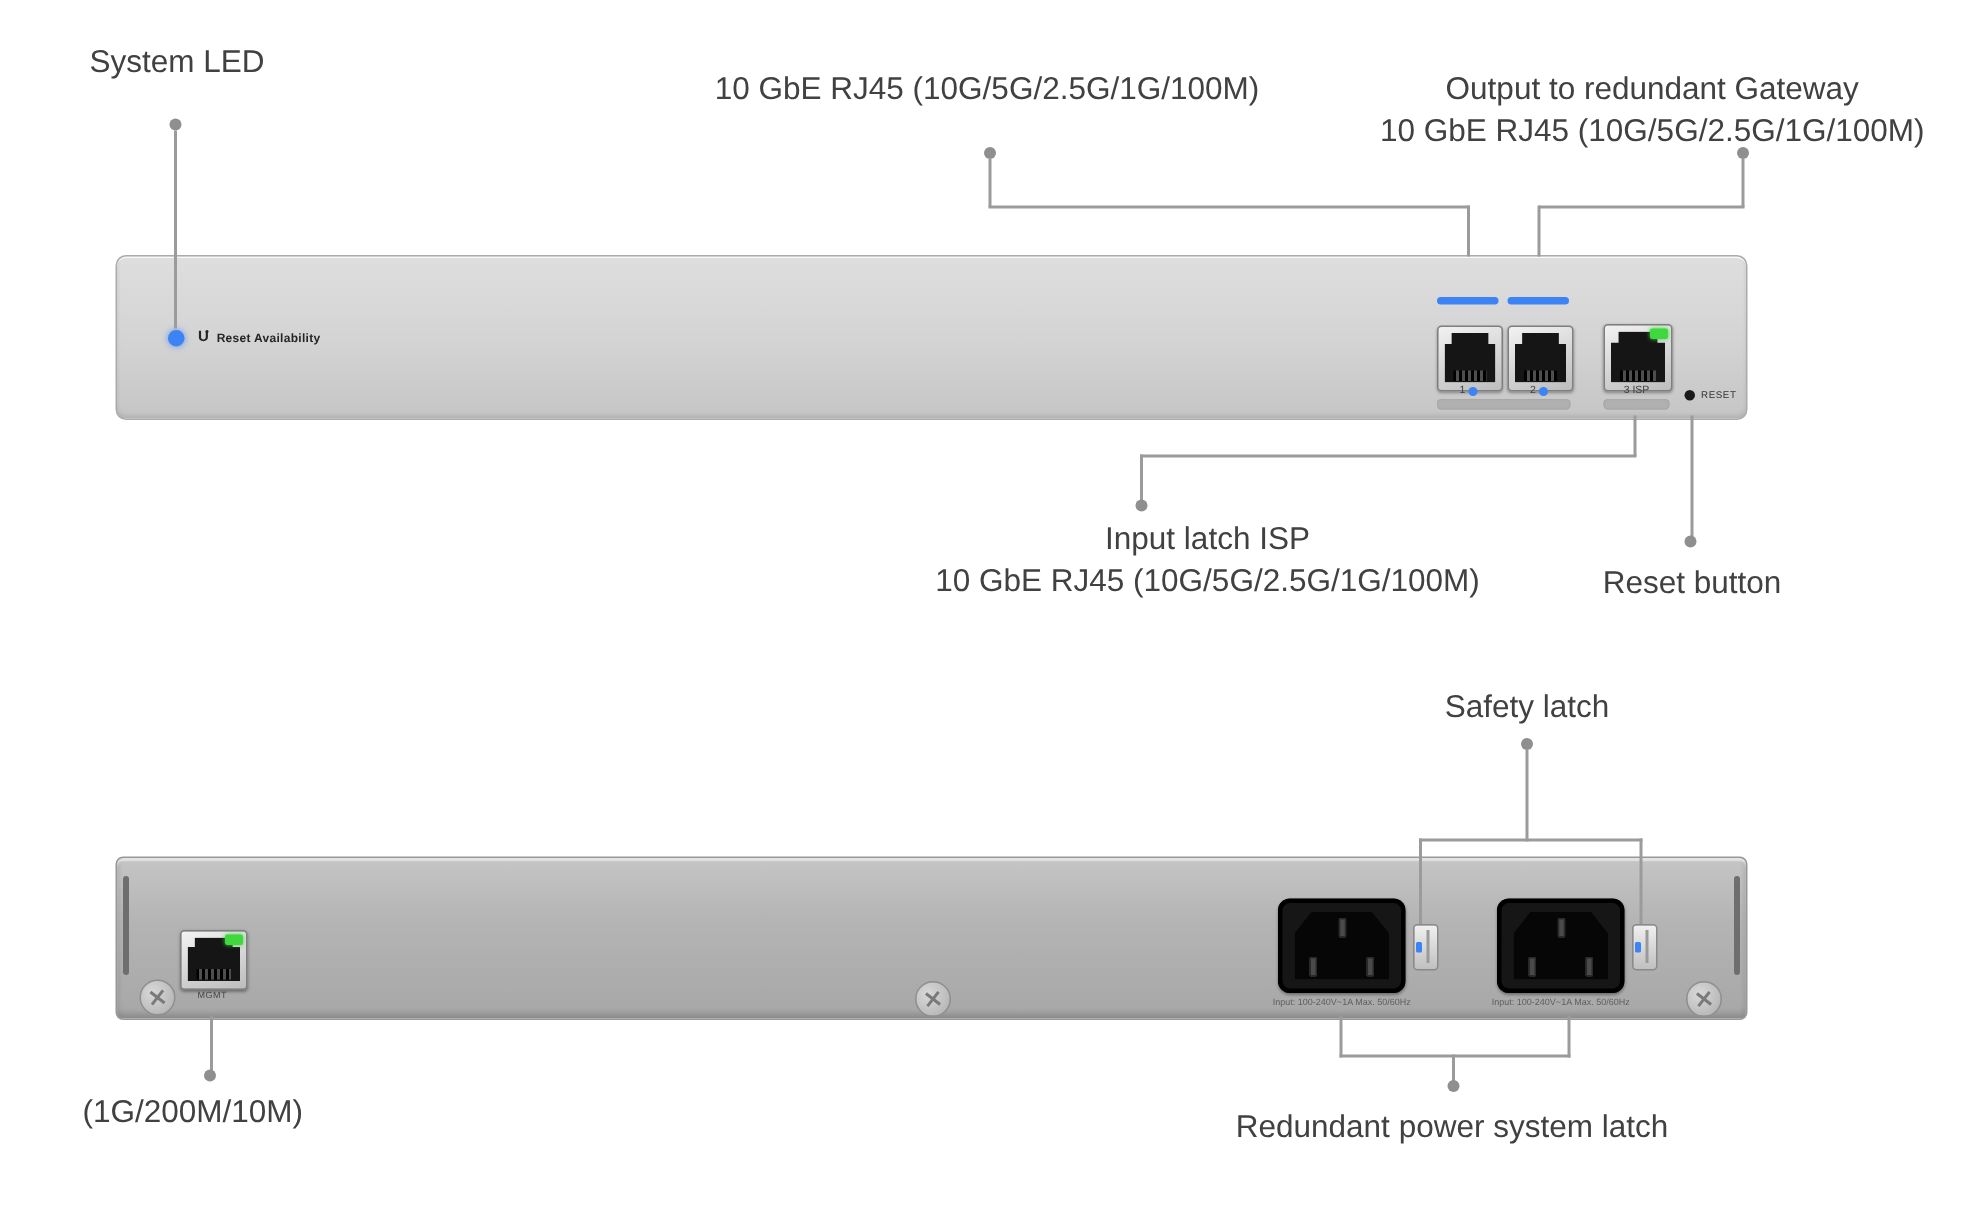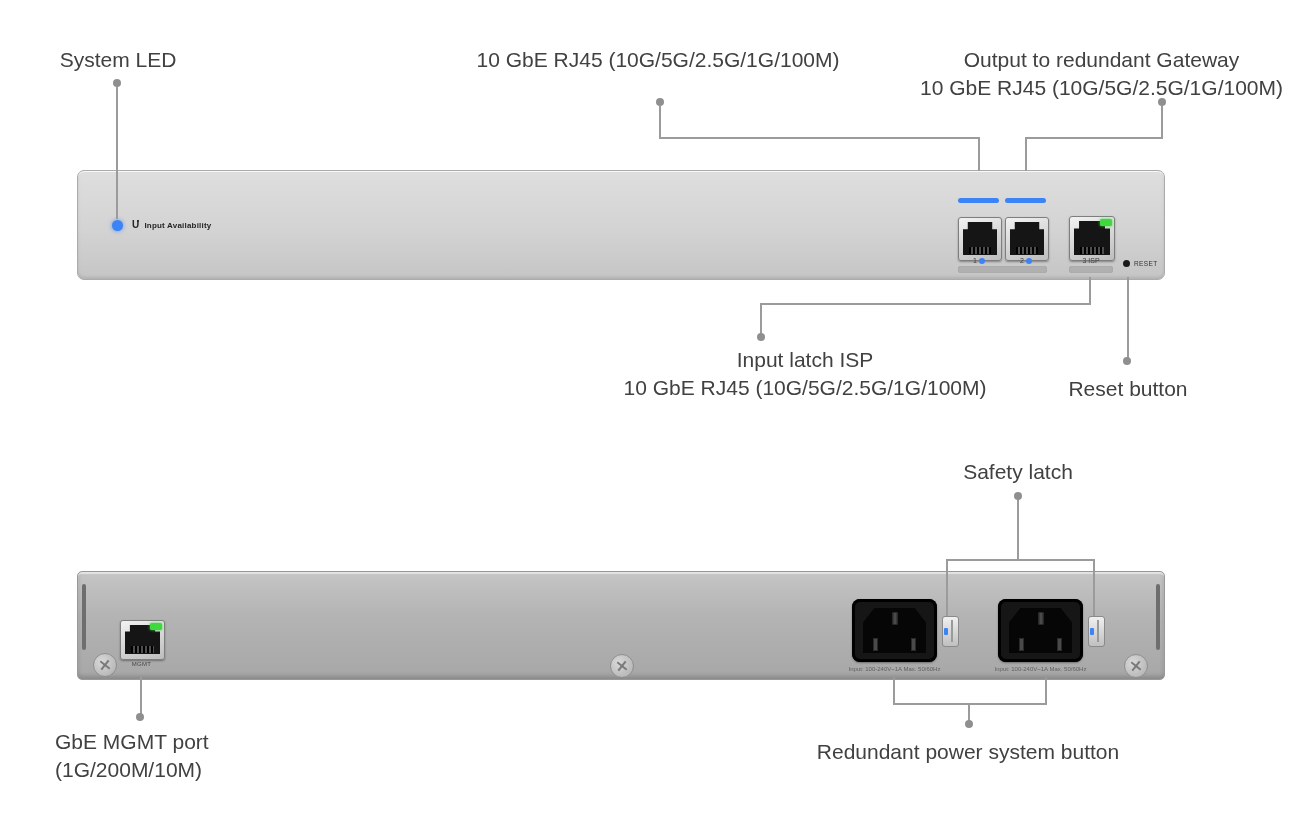--- a/index.html
+++ b/index.html
@@ -80,21 +80,21 @@
   .latch::before { content:''; position:absolute; left:1px; top:11px; width:4px; height:7px;
            background:var(--accent,#3c83f6); border-radius:1px; }
   .latch::after  { content:''; position:absolute; left:8px; top:3px; width:2px; height:22px;
            background:#9a9a9a; }
 </style>
 </head>
 <body>
 
 <div class="canvas">
 
-  <div class="label" style="left:38px;top:46px;width:160px;">
+  <div class="label" style="left:38px;top:28px;width:160px;">
     <div>System LED</div>
   </div>
   <div class="label" style="left:441px;top:46px;width:434px;">
     <div>10 GbE RJ45 (10G/5G/2.5G/1G/100M)</div>
   </div>
   <div class="label" style="left:888px;top:46px;width:427px;">
     <div>Output to redundant Gateway</div>
     <div>10 GbE RJ45 (10G/5G/2.5G/1G/100M)</div>
   </div>
 
@@ -108,21 +108,21 @@
 
   <div class="cdot" style="left:1158px;top:98px;"></div>
   <div class="cl" style="left:1161px;top:106px;width:2px;height:32px;"></div>
   <div class="cl" style="left:1026px;top:137px;width:137px;height:2px;"></div>
   <div class="cl" style="left:1025px;top:137px;width:2px;height:34px;"></div>
 
   <div class="device front">
     <div class="sysled"></div>
     <div class="brand">
       <span class="ulogo">U</span>
-      <span>Input Availability</span>
+      <span>Reset Availability</span>
     </div>
 
     <div class="bar" style="left:880px;"></div>
     <div class="bar" style="left:927px;"></div>
 
     <div class="rj45" style="left:880px;top:46px;width:42px;height:42px;">
       <div class="jack"></div>
       <div class="teeth"></div>
     </div>
     <div class="rj45" style="left:927px;top:46px;width:42px;height:42px;">
@@ -211,23 +211,22 @@
     <div class="rating" style="left:900px;top:94px;width:125px;">Input: 100-240V~1A Max. 50/60Hz</div>
     <div class="latch" style="left:1010px;top:44px;"></div>
   </div>
 
   <div class="cl" style="left:893px;top:677px;width:2px;height:28px;"></div>
   <div class="cl" style="left:1045px;top:677px;width:2px;height:28px;"></div>
   <div class="cl" style="left:893px;top:703px;width:154px;height:2px;"></div>
   <div class="cl" style="left:968px;top:703px;width:2px;height:19px;"></div>
   <div class="cdot" style="left:965px;top:720px;"></div>
   <div class="label" style="left:768px;top:738px;width:400px;">
-    <div>Redundant power system button</div>
+    <div>Redundant power system latch</div>
   </div>
 
   <div class="cl" style="left:140px;top:677px;width:2px;height:38px;"></div>
   <div class="cdot" style="left:136px;top:713px;"></div>
   <div class="label left" style="left:55px;top:728px;width:280px;">
-    <div>GbE MGMT port</div>
     <div>(1G/200M/10M)</div>
   </div>
 
 </div>
 
 </body></html>

